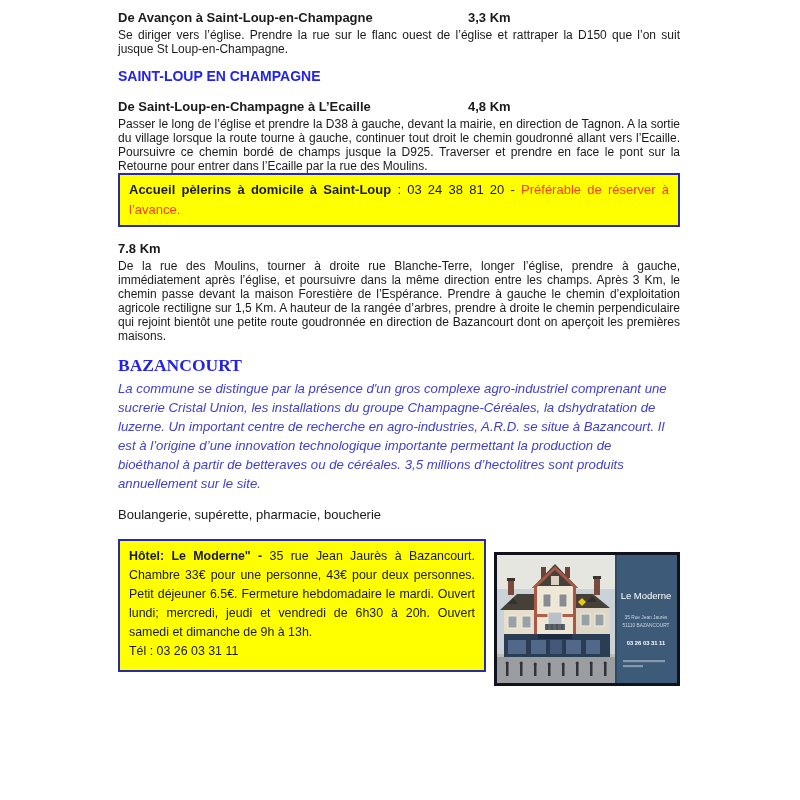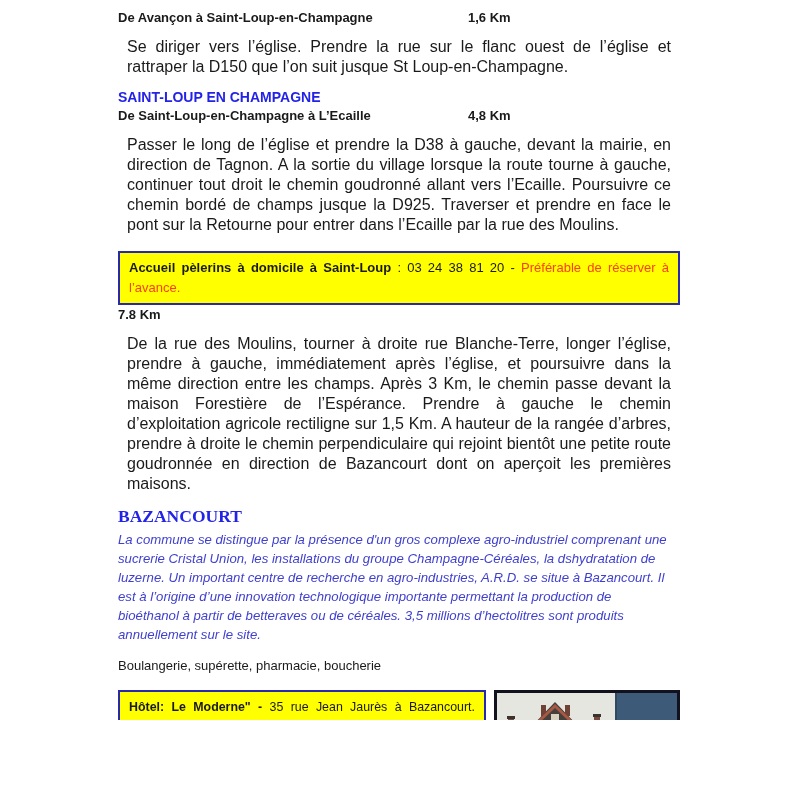--- a/index.html
+++ b/index.html
@@ -22,47 +22,48 @@
     position: absolute;
     left: 118px;
     top: 8px;
     width: 562px;
   }
   .leg-head {
     display: flex;
     font-weight: bold;
     font-size: 13px;
     line-height: 20px;
+    margin-top: 12px;
   }
   .leg-head.first { margin-top: 0; }
   .leg-title {
     flex: 0 0 350px;
   }
   .leg-distance { white-space: nowrap; }
   p.body {
-    margin: 9px;
-    font-size: 16px;
-    line-height: 20px;
+    margin: 0;
+    font-size: 12px;
+    line-height: 14px;
     text-align: justify;
   }
   .town {
     color: var(--heading_blue, #2323e8);
     font-weight: bold;
     font-size: 14px;
     line-height: 18px;
     margin: 11px 0 0 0;
   }
   .town.big {
     font-size: 17.5px;
     line-height: 24px;
     margin-top: 10px;
     font-family: Liberation Serif, serif;
   }
   .alert-box {
-    margin-top: 16px;
+    margin-top: 0;
     border: 2px solid var(--box_border_blue, #2929ad);
     background: var(--box_yellow, #ffff00);
     padding: 5px 9px;
     font-size: 13px;
     line-height: 20px;
     text-align: justify;
   }
   .alert-box .bold { font-weight: bold; }
   .alert-box .red { color: var(--alert_red, #fb3f11); }
   .intro {
@@ -90,32 +91,32 @@
     border: 2px solid var(--box_border_blue, #2929ad);
     background: var(--box_yellow, #ffff00);
     padding: 6px 9px;
     font-size: 12.4px;
     line-height: 19px;
     text-align: justify;
     overflow: hidden;
   }
   .hotel-box .bold { font-weight: bold; }
   .hotel-tel { text-align: left; }
-  .photo { flex: 0 0 186px; line-height: 0; }
+  .photo { flex: 0 0 186px; line-height: 0; margin-top: 13px; }
   .photo svg { display: block; }
 </style>
 </head>
 <body>
 
 <div class="page">
   <div class="content">
 
     <div class="leg-head first">
       <span class="leg-title">De Avançon à Saint-Loup-en-Champagne</span>
-      <span class="leg-distance">1,6 Km</span>
+      <span class="leg-distance">3,3 Km</span>
     </div>
     <p class="body">Se diriger vers l’église. Prendre la rue sur le flanc ouest de l’église et rattraper la D150 que l’on suit jusque St Loup-en-Champagne.</p>
 
     <div class="town">SAINT-LOUP EN CHAMPAGNE</div>
 
     <div class="leg-head">
       <span class="leg-title">De Saint-Loup-en-Champagne à L’Ecaille</span>
       <span class="leg-distance">4,8 Km</span>
     </div>
     <p class="body">Passer le long de l’église et prendre la D38 à gauche, devant la mairie, en direction de Tagnon. A la sortie du village lorsque la route tourne à gauche, continuer tout droit le chemin goudronné allant vers l’Ecaille. Poursuivre ce chemin bordé de champs jusque la D925. Traverser et prendre en face le pont sur la Retourne pour entrer dans l’Ecaille par la rue des Moulins.</p>

